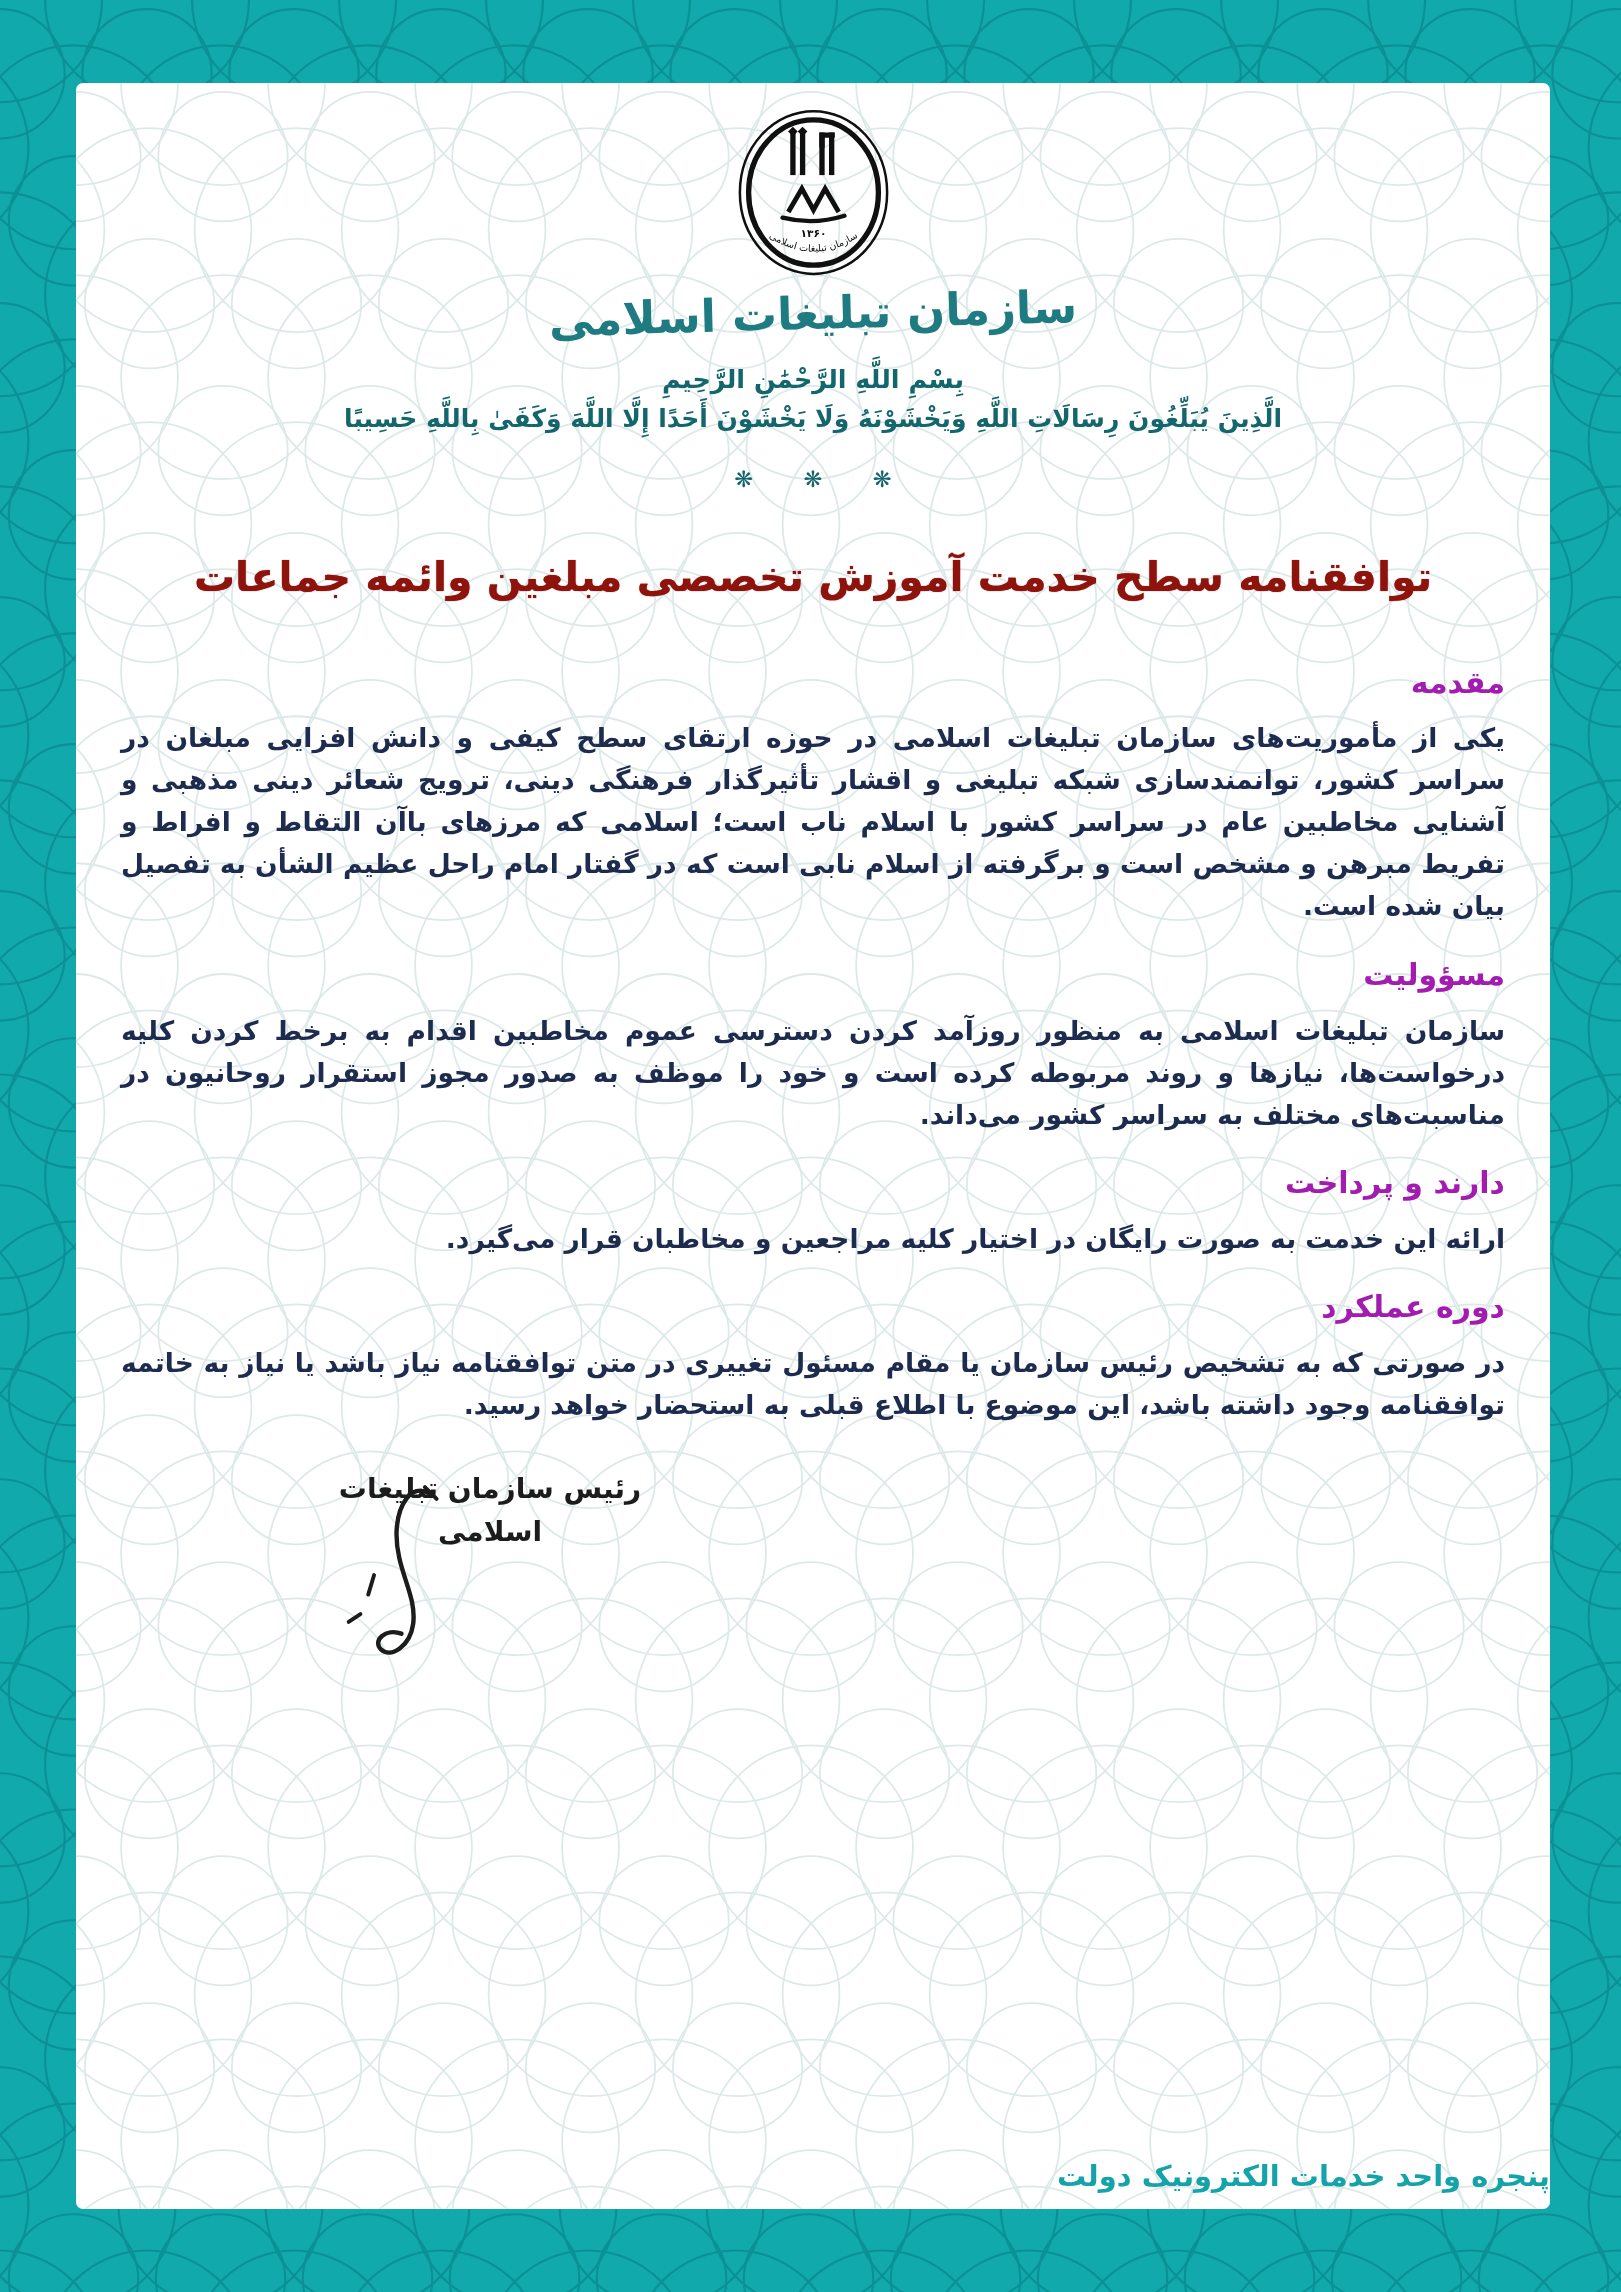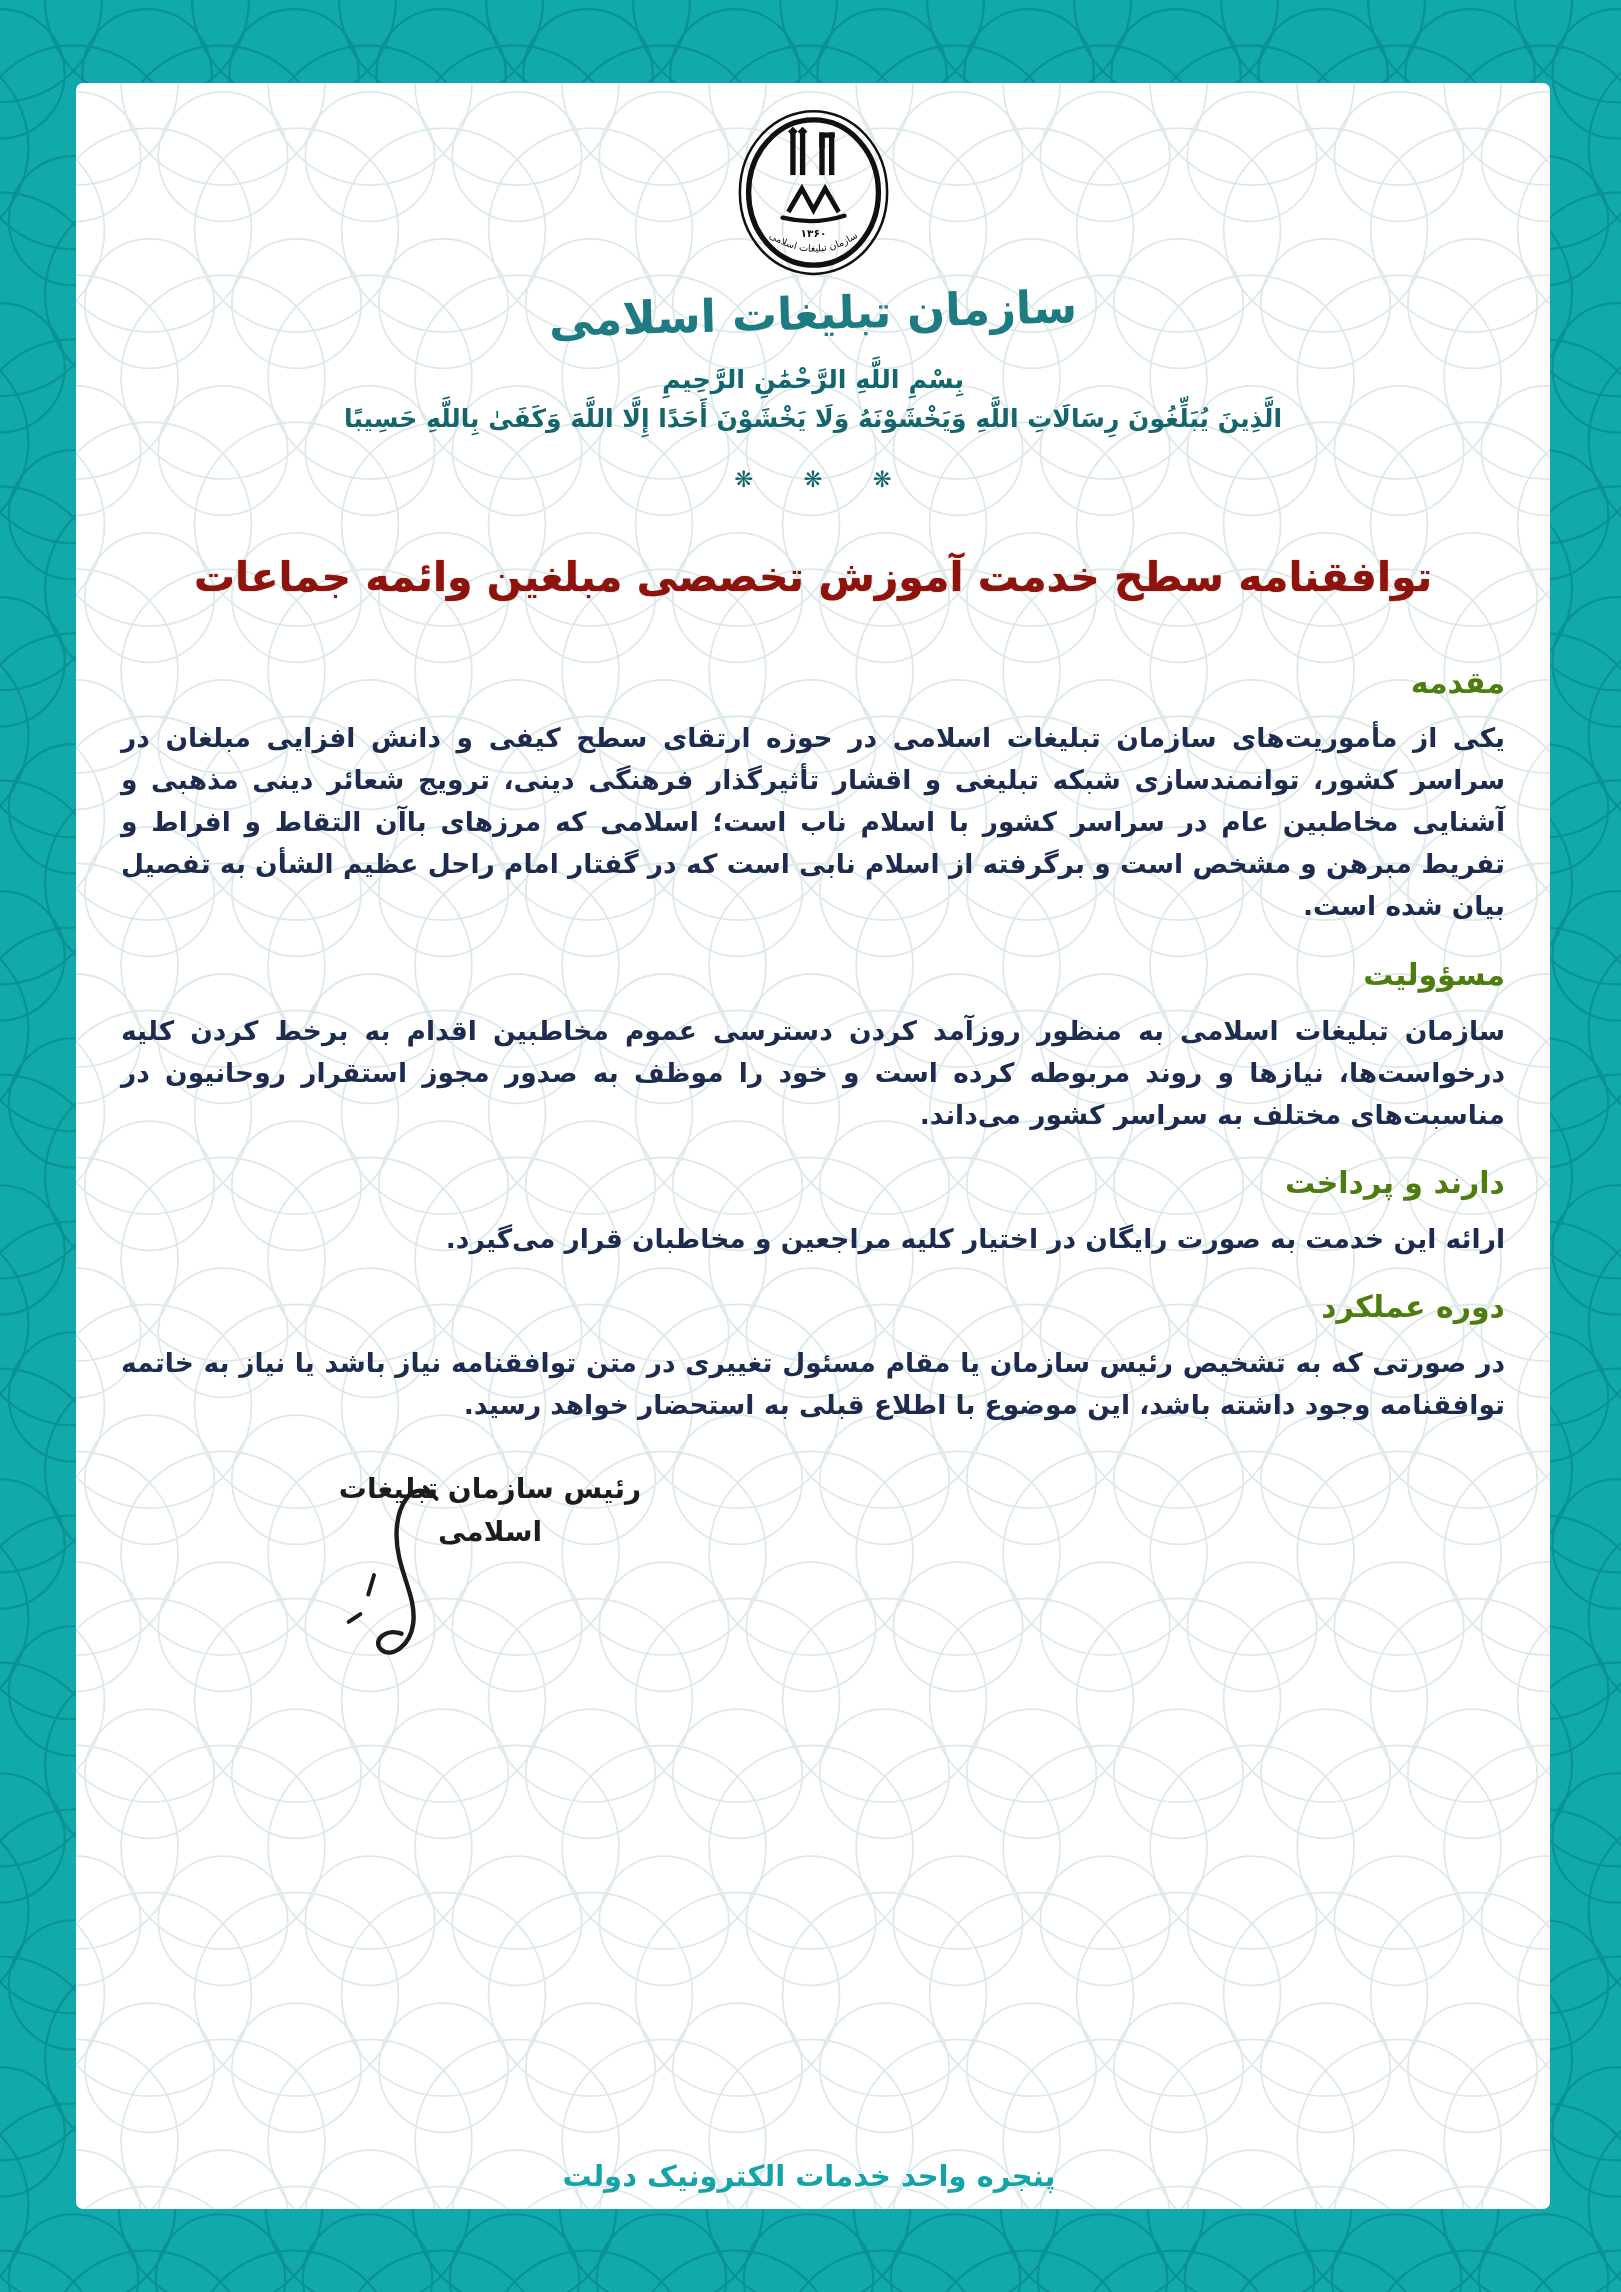--- a/index.html
+++ b/index.html
@@ -26,36 +26,36 @@
   .bismillah { margin-top:23.5px; font-size:25.5px; font-weight:bold; color:#14666d; }
   .verse     { margin-top:9.8px; font-size:25px; font-weight:bold; color:#14666d; }
   .ornament  { margin-top:33px; font-size:22.5px; color:#14666d; letter-spacing:21.6px; padding-left:21.6px; }
   .doc-title {
     margin-top:57px; font-size:41px; line-height:57px; font-weight:900;
     color:#8d130c; text-shadow:0 0 1px #8d130c;
   }
   .sections { margin-top:55px; text-align:right; }
   .sec h2 {
     margin:25.5px 0 13.7px 0; font-size:30px; line-height:43px;
-    color:#4d7c0f; font-weight:bold;
+    color:#a21caf; font-weight:bold;
   }
   .sec p {
     font-size:26.5px; line-height:42px; font-weight:bold; color:#1d2b4e;
     text-align:justify;
   }
   .signature {
     position:relative; width:372px; margin:41px 829px 0 auto;
     text-align:center; color:#1c1c1c;
   }
   .signature .sig-name  { font-size:28px; line-height:43px; font-weight:bold; }
   .signature .sig-title { margin-top:25.5px; font-size:28px; line-height:43px; font-weight:bold; }
   .sig-scribble { position:absolute; left:31px; top:11.8px; }
   .footer {
-    position:absolute; left:0; right:8px; bottom:15.7px;
-    font-size:29px; font-weight:bold; color:#13a3a9; text-align:center;
+    position:absolute; left:0; right:0; bottom:15.7px;
+    font-size:29px; font-weight:bold; color:#13a3a9; text-align:right;
   }
 </style>
 </head>
 <body>
 
 <div class="page">
 
   <svg class="pattern" id="pat-outer" width="1621" height="2293" viewBox="0 0 1654 2339">
       <circle cx="-75" cy="-150" r="104" fill="none" stroke="#0b9195" stroke-width="2.2"></circle>
       <circle cx="-75" cy="-75" r="66" fill="none" stroke="#0b9195" stroke-width="2.2"></circle>

